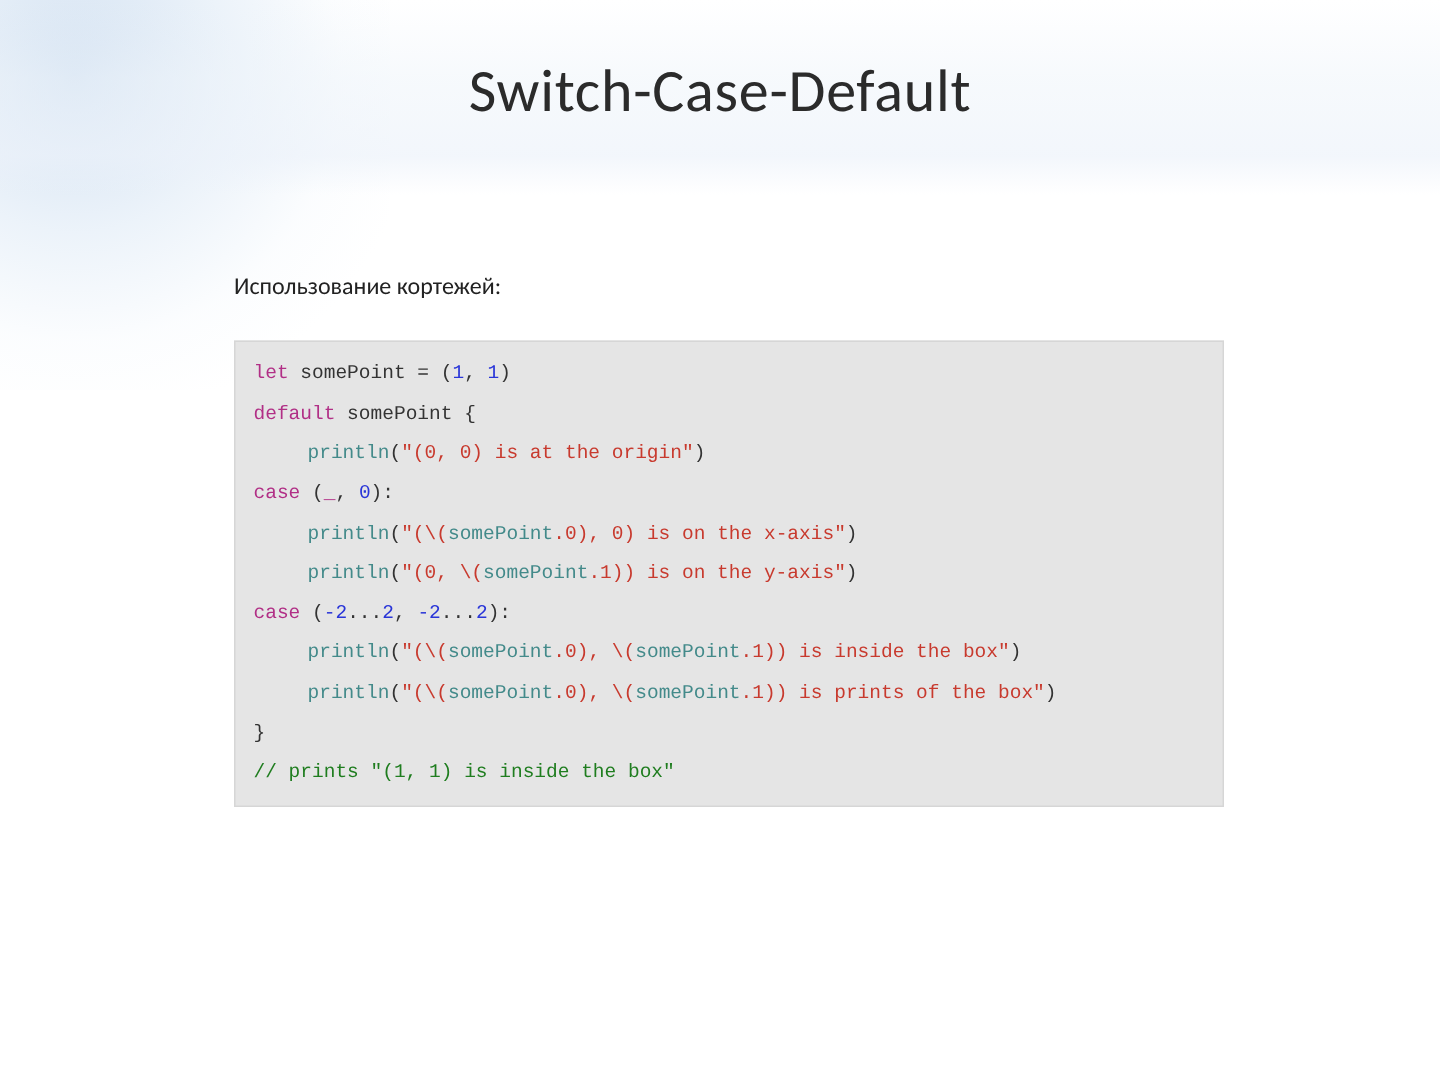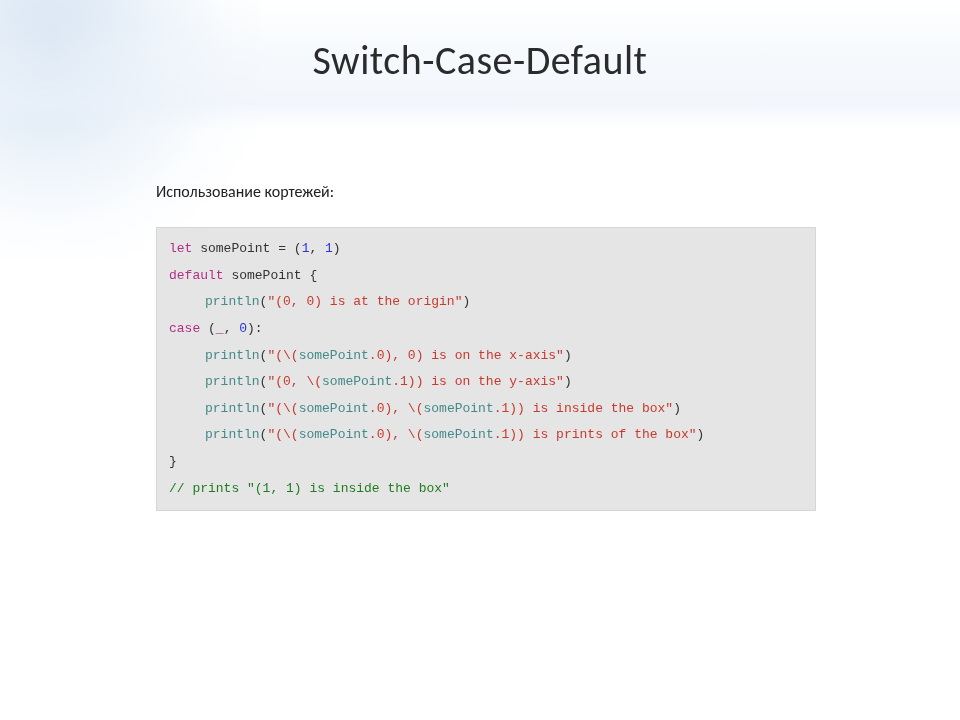--- a/index.html
+++ b/index.html
@@ -116,20 +116,23 @@
 
     <div>
       <span class="indent"></span><span class="id">println</span><span class="lbl">(</span><span class="str">"(\(</span><span class="id">somePoint</span><span class="str">.0</span><span class="str">), 0) is on the x-axis"</span><span class="lbl">)</span>
     </div>
 
 
     <div>
       <span class="indent"></span><span class="id">println</span><span class="lbl">(</span><span class="str">"(0, \(</span><span class="id">somePoint</span><span class="str">.1</span><span class="str">)) is on the y-axis"</span><span class="lbl">)</span>
     </div>
 
+    <div>
+      <span class="kw">case</span><span class="lbl"> (</span><span class="num">-2</span><span class="lbl">...</span><span class="num">2</span><span class="lbl">, </span><span class="num">-2</span><span class="lbl">...</span><span class="num">2</span><span class="lbl">):</span>
+    </div>
 
     <div>
       <span class="indent"></span><span class="id">println</span><span class="lbl">(</span><span class="str">"(\(</span><span class="id">somePoint</span><span class="str">.0</span><span class="str">), \(</span><span class="id">somePoint</span><span class="str">.1</span><span class="str">)) is inside the box"</span><span class="lbl">)</span>
     </div>
 
 
     <div>
       <span class="indent"></span><span class="id">println</span><span class="lbl">(</span><span class="str">"(\(</span><span class="id">somePoint</span><span class="str">.0</span><span class="str">), \(</span><span class="id">somePoint</span><span class="str">.1</span><span class="str">)) is prints of the box"</span><span class="lbl">)</span>
     </div>
 

